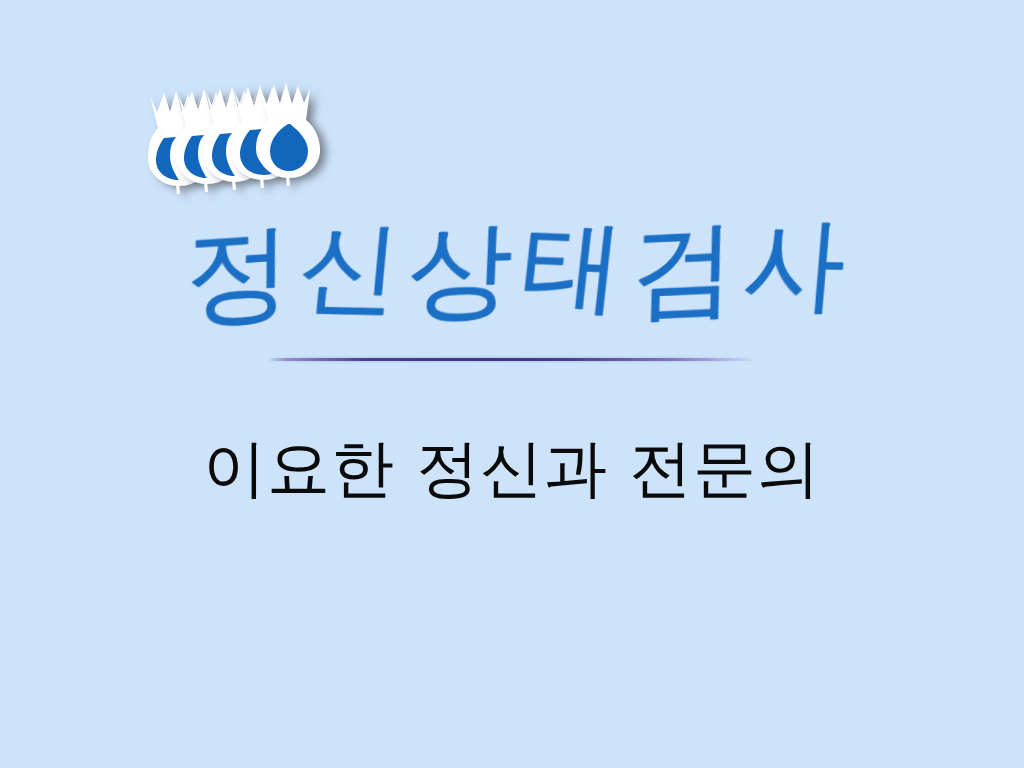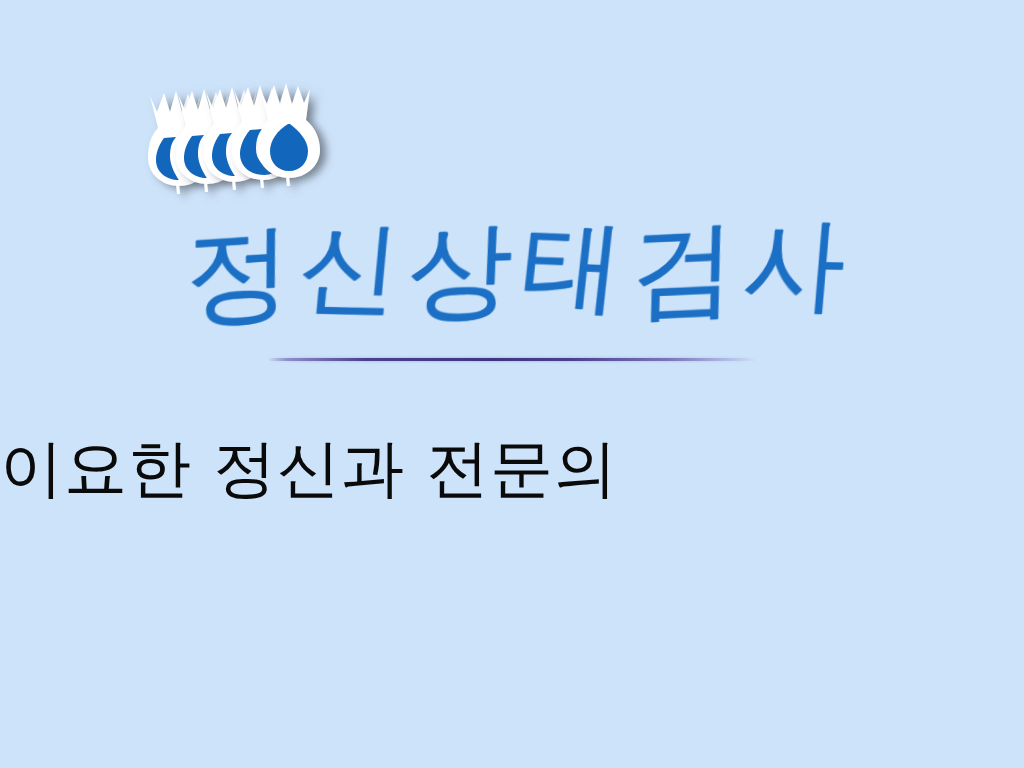--- a/index.html
+++ b/index.html
@@ -126,20 +126,21 @@
     );
     filter: blur(1.1px);
   }
 
   
   #subtitle {
     position: absolute;
     left: 0;
     top: 432px;
     width: 1024px;
+    text-align: center;
     color: #0a0a0a;
     font-family: "DejaVu Serif", "Liberation Serif", serif;
     font-size: 63px;
     font-weight: 400;
     line-height: 1.18;
     letter-spacing: 1px;
     white-space: nowrap;
   }
 </style>
 </head>

